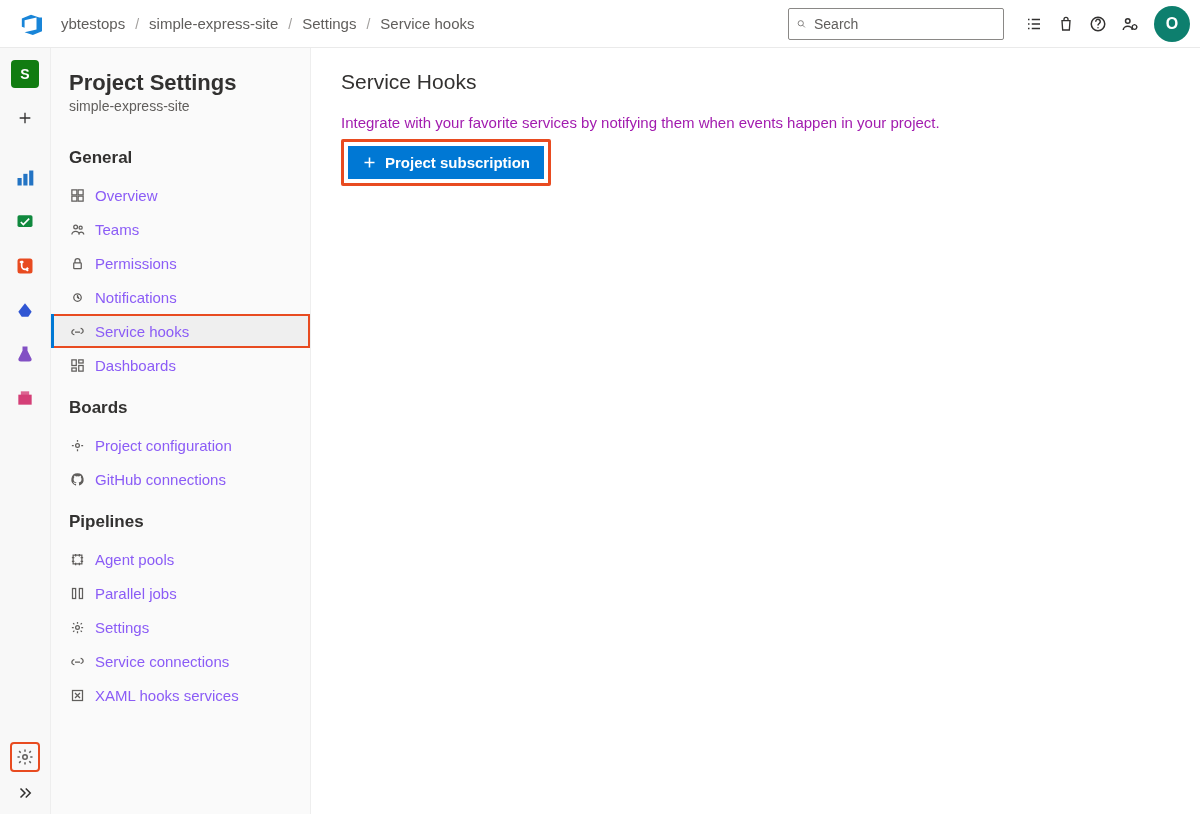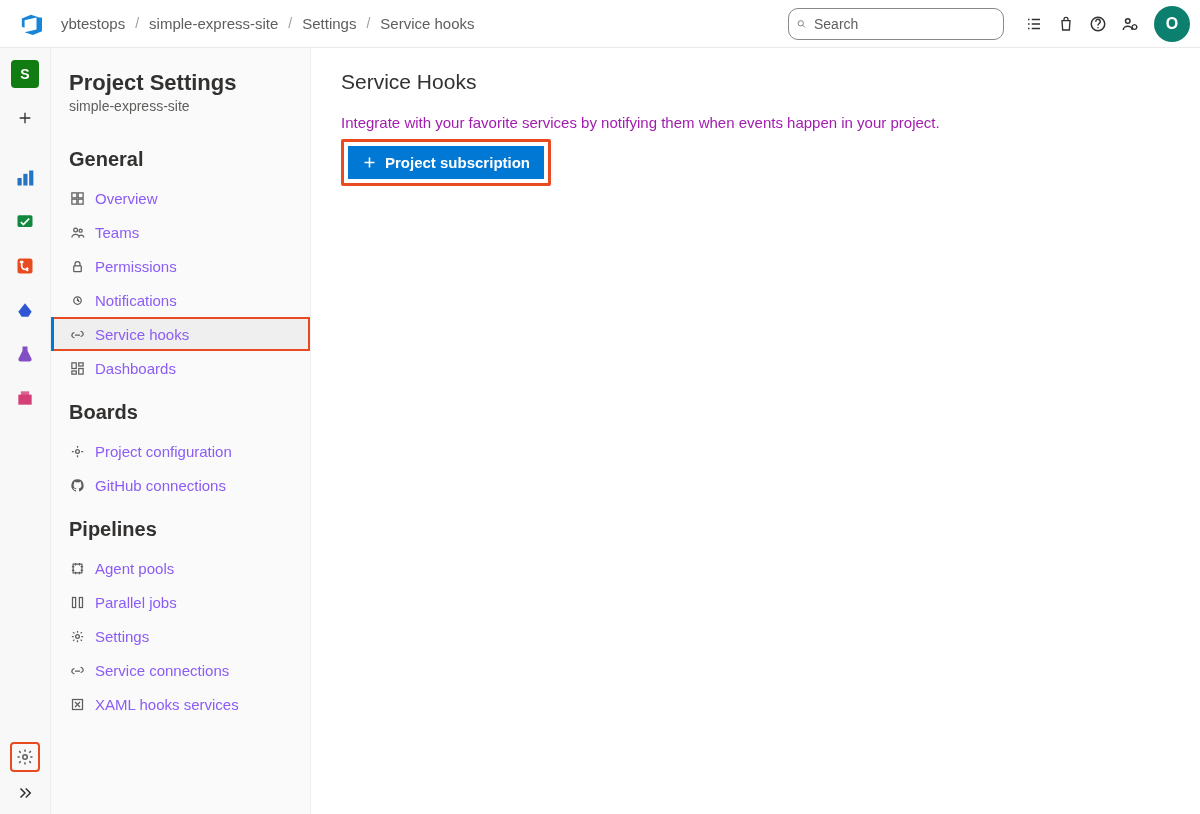--- a/index.html
+++ b/index.html
@@ -13,27 +13,27 @@
   .topbar {
     height: 48px;
     display: flex;
     align-items: center;
     padding: 0 10px;
     border-bottom: 1px solid #eaeaea;
   }
   .logo-area {
     width: 41px; display:flex; justify-content:center; align-items:center;
   }
-  .breadcrumb { display:flex; align-items:flex-start; gap:10px; color:#605e5c; margin-left:10px; }
+  .breadcrumb { display:flex; align-items:flex-end; gap:10px; color:#605e5c; margin-left:10px; }
   .breadcrumb a, .breadcrumb span.crumb { color:#605e5c; text-decoration:none; font-size:15px; }
   .breadcrumb .sep { color:#a19f9d; }
   .spacer { flex:1; }
   .search-box {
     width: 216px; height: 32px; border:1px solid #8a8886;
-    display:flex; align-items:center; padding:0 8px; border-radius:10px;
+    display:flex; align-items:center; padding:0 8px; border-radius:2px;
     margin-right:14px;
   }
   .search-box input { border:none; outline:none; flex:1; font-size:14px; color:#323130; background:transparent; }
   .search-box input::placeholder { color:#605e5c; }
   .top-icon { width:28px; height:28px; display:flex; align-items:center; justify-content:center; color:#323130; margin:0 2px; cursor:pointer; }
   .avatar { width:36px; height:36px; border-radius:50%; background:#0d7f6e; color:#fff; font-weight:600; display:flex; align-items:center; justify-content:center; margin-left:8px; font-size:16px;}
   .layout {
     display:flex; height:calc(100vh - 48px); width:100%;
   }
   .rail {
@@ -46,21 +46,21 @@
     margin-bottom:16px; cursor:pointer;
   }
   .rail-bottom { position:absolute; bottom:12px; left:0; right:0; display:flex; flex-direction:column; align-items:center; gap:12px;}
   .rail-gear-wrap { border:2px solid #e84b20; border-radius:4px; padding:4px; }
   .sidebar {
     width:260px; background:#fafafa; border-right:1px solid #eee;
     padding:22px 0 0 0; overflow-y:auto;
   }
   .sidebar h1 { font-size:22px; font-weight:700; padding:0 18px; }
   .sidebar .subtitle { font-size:14px; color:#605e5c; padding:2px 18px 18px 18px;}
-  .section-header { font-size:20px; font-weight:700; padding:16px 18px 10px 18px; }
+  .section-header { font-size:17px; font-weight:700; padding:16px 18px 10px 18px; }
   .nav-item {
     display:flex; align-items:center; gap:10px; padding:8px 18px;
     font-size:15px; color:#8b5cf6; cursor:pointer; position:relative;
     height:34px;
   }
   .nav-item.active {
     background:#efefef;
   }
   .nav-item.active::before{
     content:""; position:absolute; left:0; top:0; bottom:0; width:3px; background:#0078d4;

